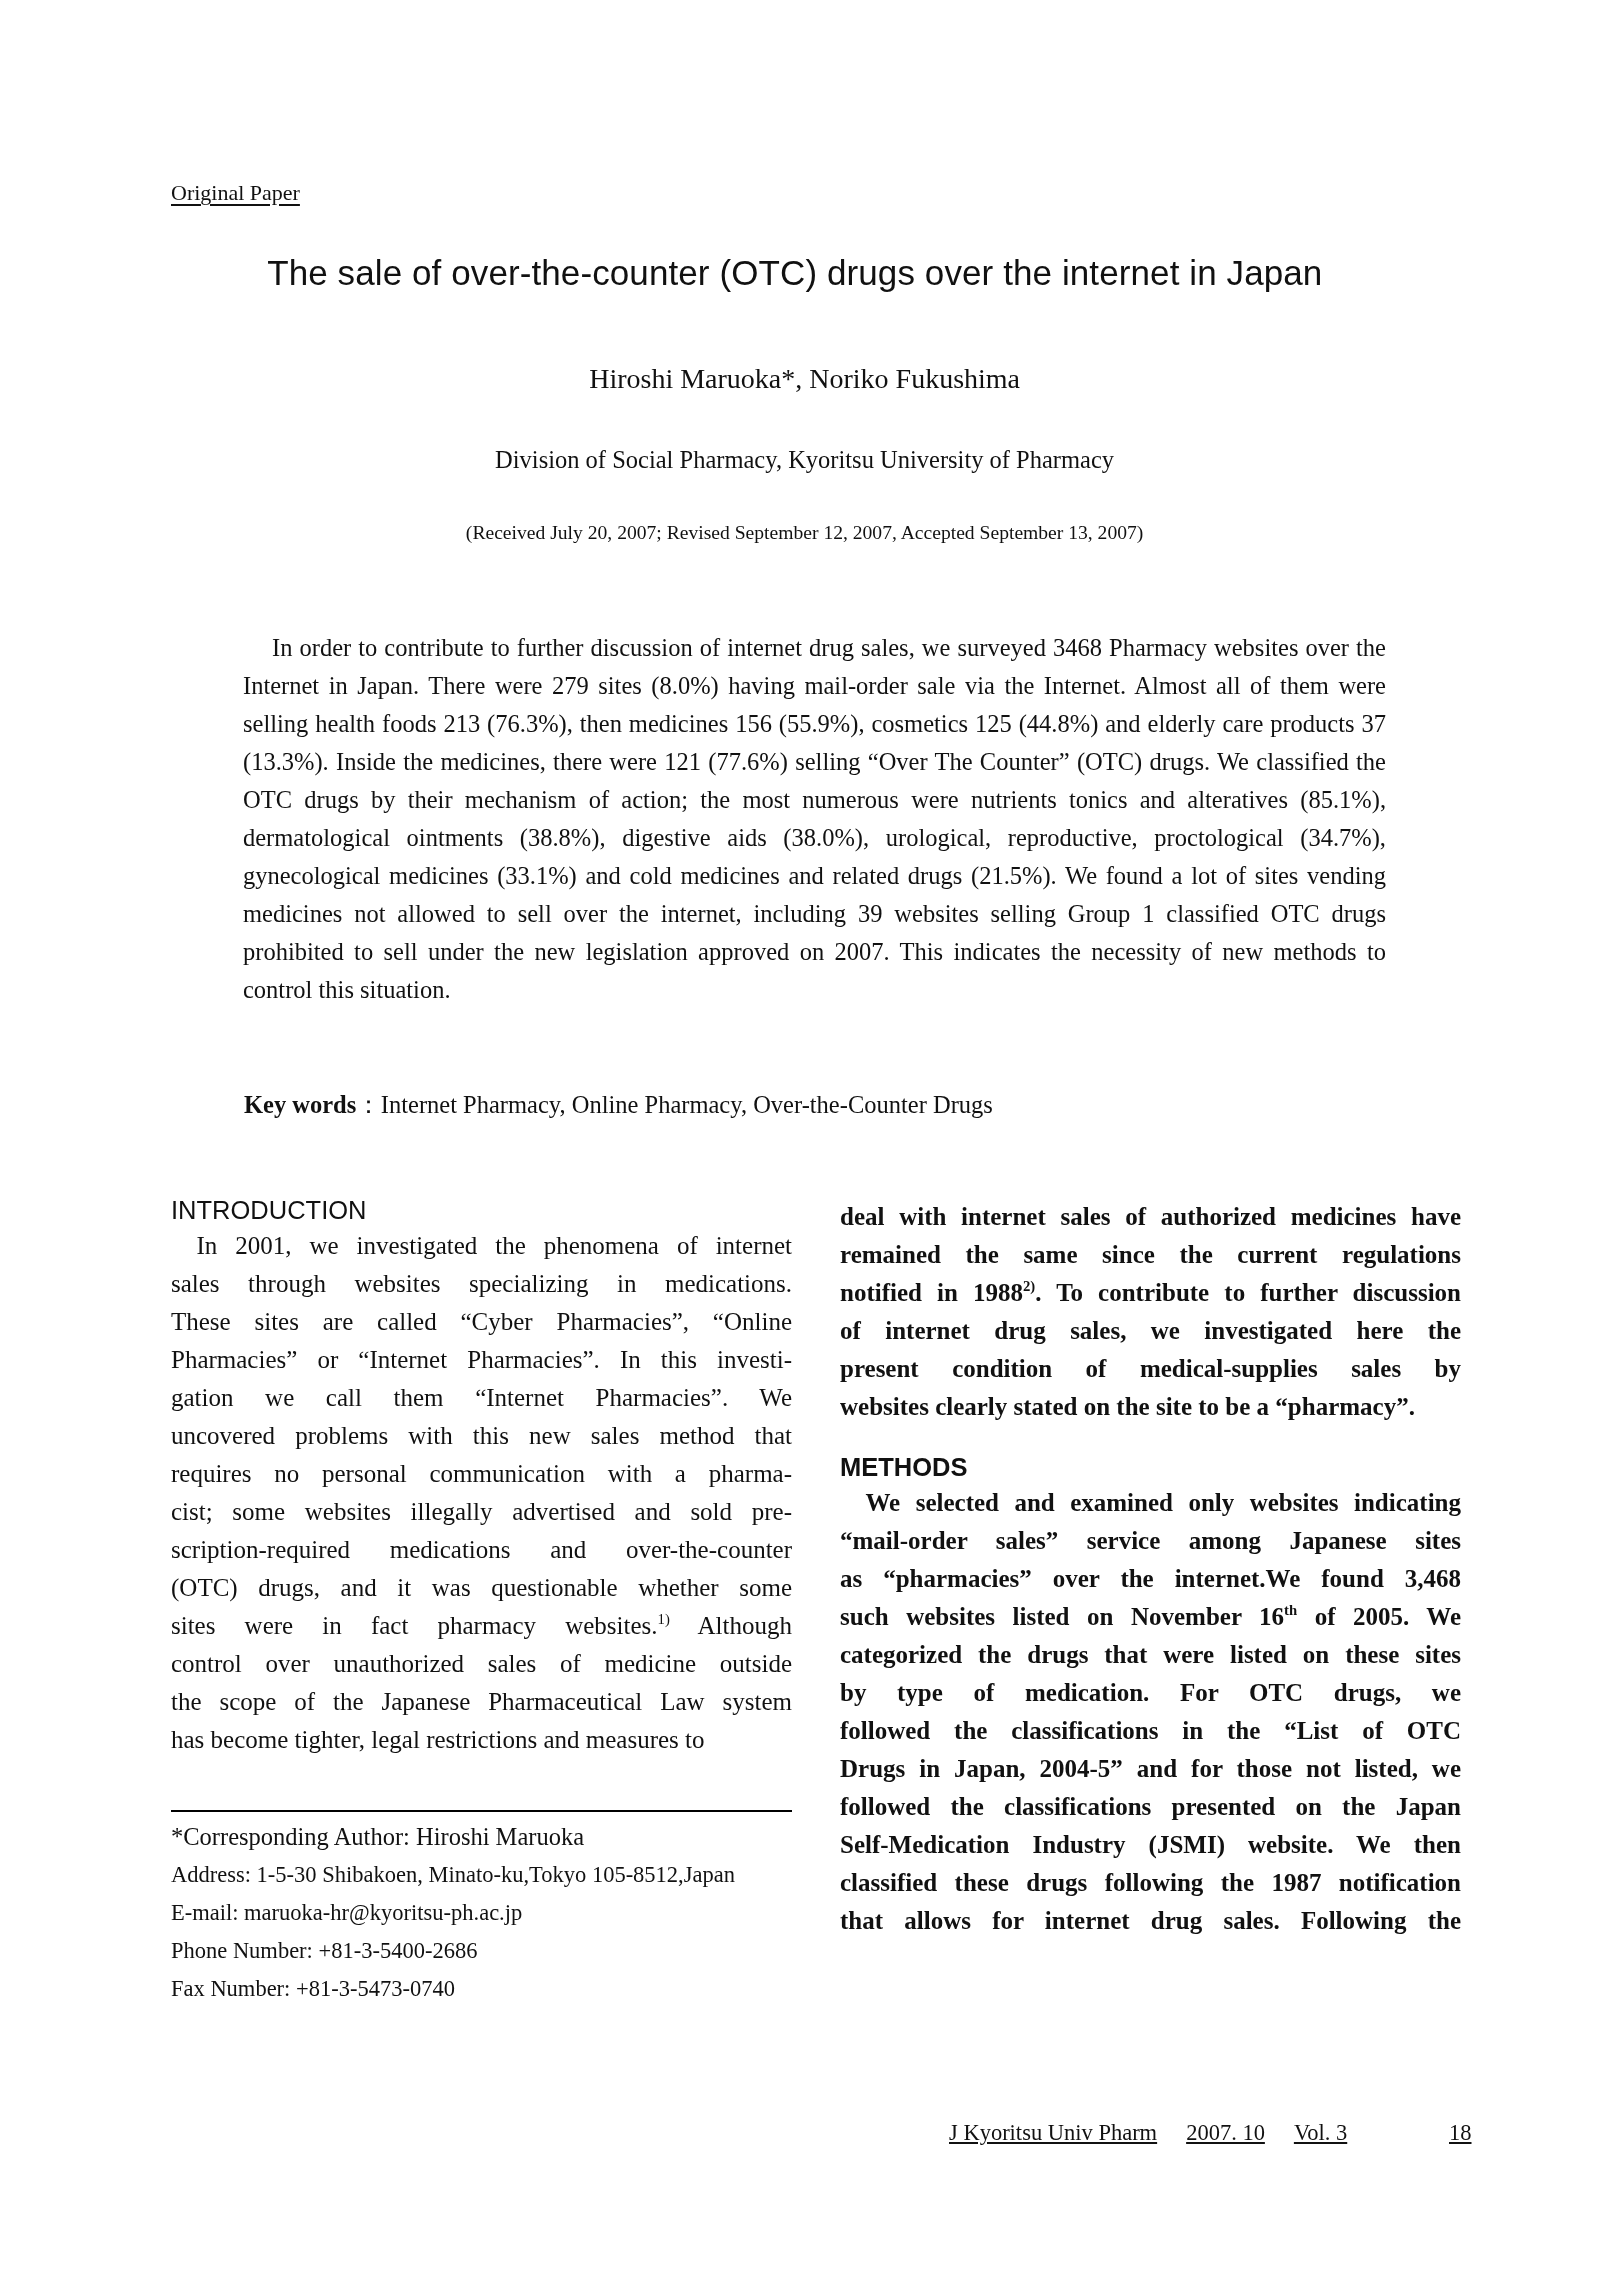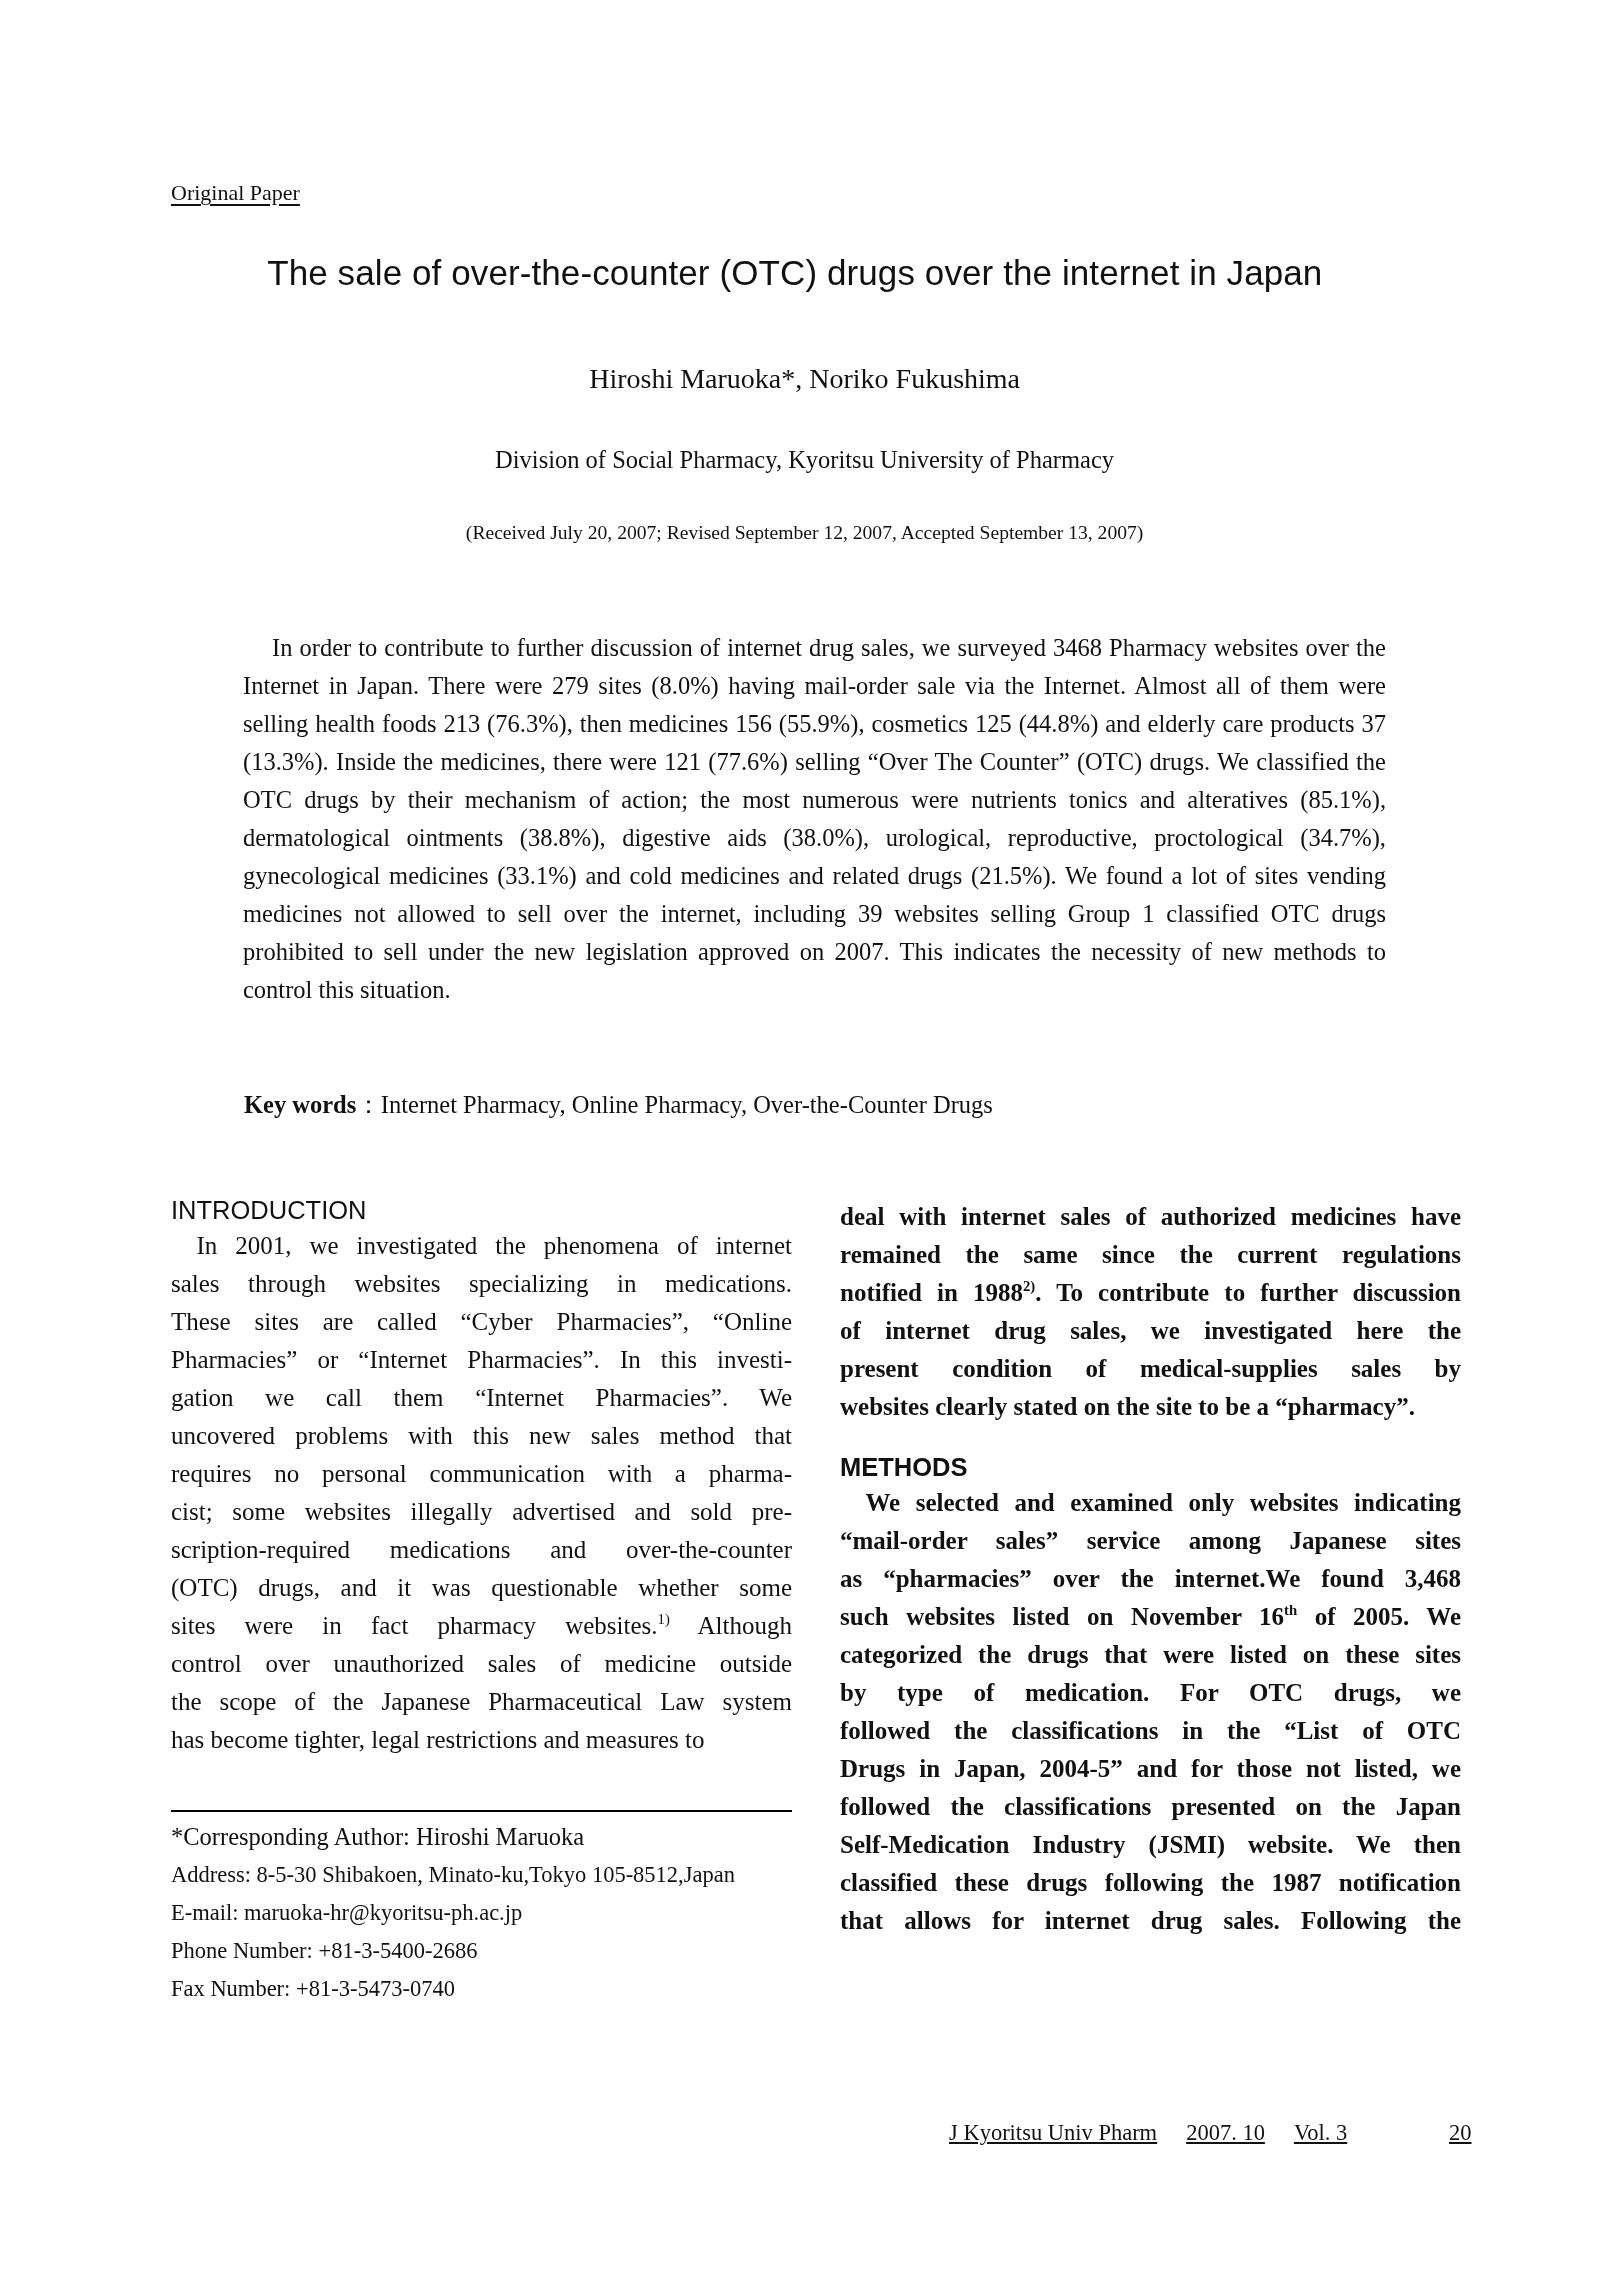--- a/index.html
+++ b/index.html
@@ -80,21 +80,21 @@
     <span class="ln">control over unauthorized sales of medicine outside</span>
     <span class="ln">the scope of the Japanese Pharmaceutical Law system</span>
     <span class="ln last">has become tighter, legal restrictions and measures to</span>
   </div>
 </div>
 
 <div class="abs rule"></div>
 
 <div class="abs fn">
   <span class="line first">*Corresponding Author: Hiroshi Maruoka</span>
-  <span class="line">Address: 8-5-30 Shibakoen, Minato-ku,Tokyo 105-8512,Japan</span>
+  <span class="line">Address: 1-5-30 Shibakoen, Minato-ku,Tokyo 105-8512,Japan</span>
   <span class="line">E-mail: maruoka-hr@kyoritsu-ph.ac.jp</span>
   <span class="line">Phone Number: +81-3-5400-2686</span>
   <span class="line">Fax Number: +81-3-5473-0740</span>
 </div>
 
 <div class="abs col col-right" style="top:1198px">
   <div class="para">
     <span class="ln">deal with internet sales of authorized medicines have</span>
     <span class="ln">remained the same since the current regulations</span>
     <span class="ln"><span>notified in 1988</span><sup>2)</sup><span>. To contribute to further discussion</span></span>
@@ -115,14 +115,14 @@
     <span class="ln">followed the classifications presented on the Japan</span>
     <span class="ln">Self-Medication Industry (JSMI) website. We then</span>
     <span class="ln">classified these drugs following the 1987 notification</span>
     <span class="ln">that allows for internet drug sales.  Following the</span>
   </div>
 </div>
 
 <div class="abs footer footer-journal">
   <span>J Kyoritsu Univ Pharm</span><span class="gap"></span><span>2007. 10</span><span class="gap"></span><span>Vol. 3</span>
 </div>
-<div class="abs footer footer-page">20</div>
+<div class="abs footer footer-page">18</div>
 
 
 </body></html>

